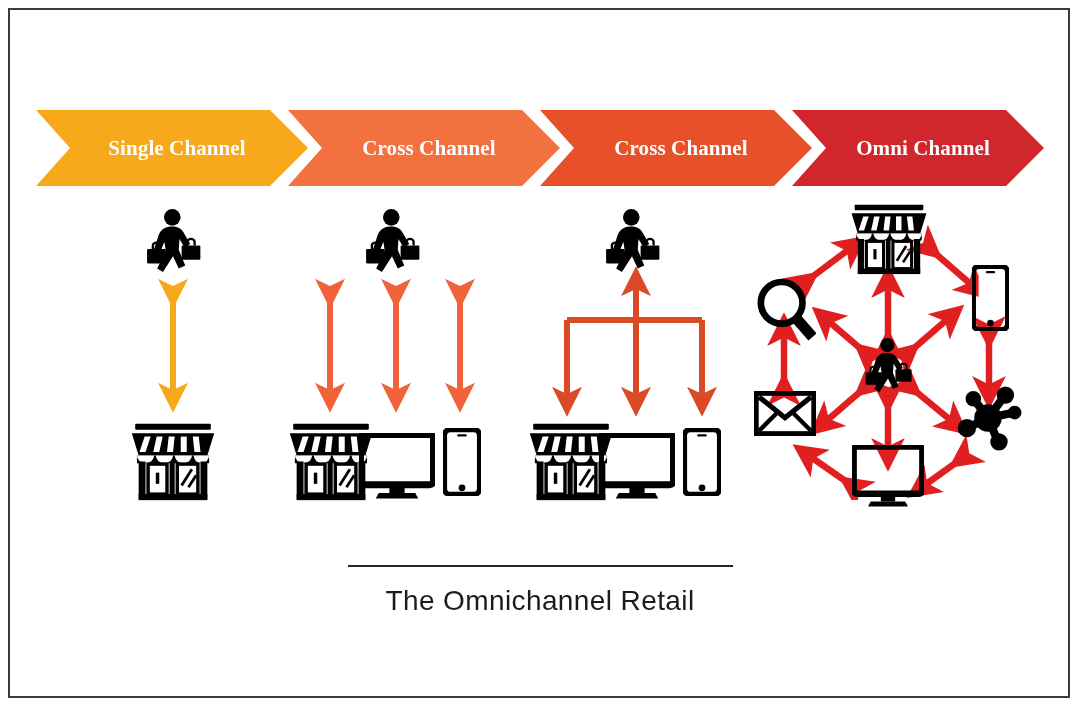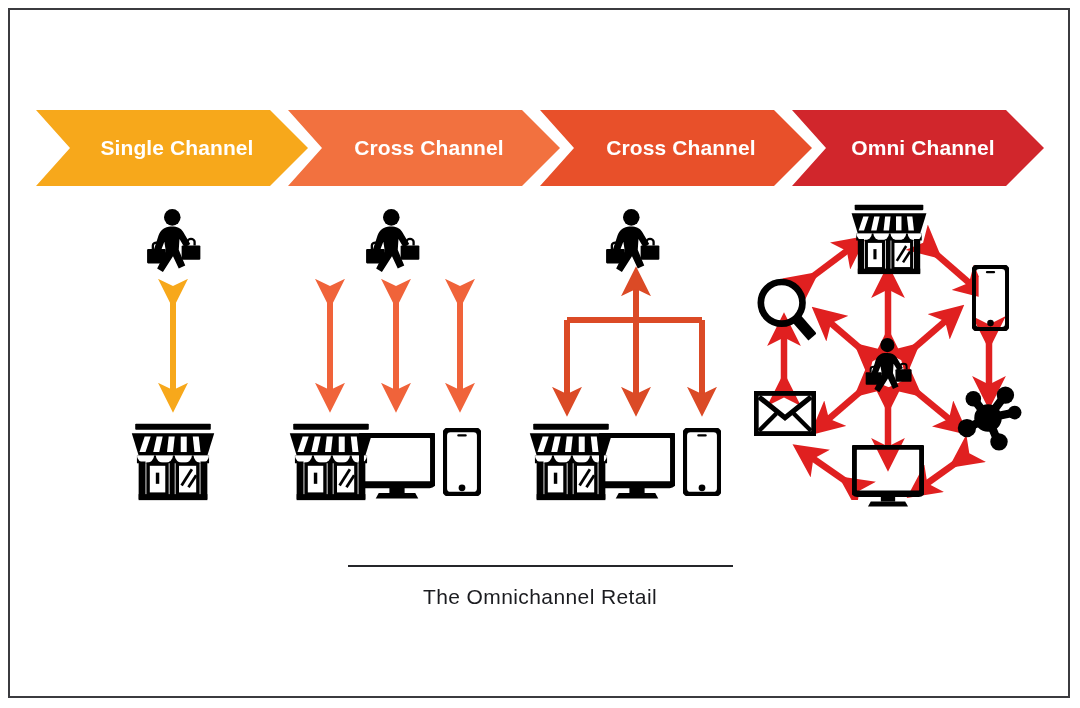--- a/index.html
+++ b/index.html
@@ -29,20 +29,21 @@
     pointer-events: none;
   }
 
   
   #banner {
     position: absolute;
     left: 36px;
     top: 110px;
     width: 1008px;
     height: 76px;
+    font-family: Liberation Serif, serif;
   }
   .chev {
     position: absolute;
     top: 0;
     height: 76px;
   }
   .chev svg { display: block; width: 100%; height: 100%; }
   .chev-label {
     position: absolute;
     top: 0;
@@ -77,21 +78,21 @@
     width: 1080px;
     text-align: center;
   }
   #footer-rule {
     width: 385px;
     height: 0;
     border-top: 2px solid #25262a;
     margin: 0 auto 18px auto;
   }
   #footer-title {
-    font-size: 21px;
+    font-size: 28px;
     color: #1b1c20;
     letter-spacing: 0.4px;
     font-weight: normal;
   }
 </style>
 </head>
 <body>
 
 <div id="canvas">
 

